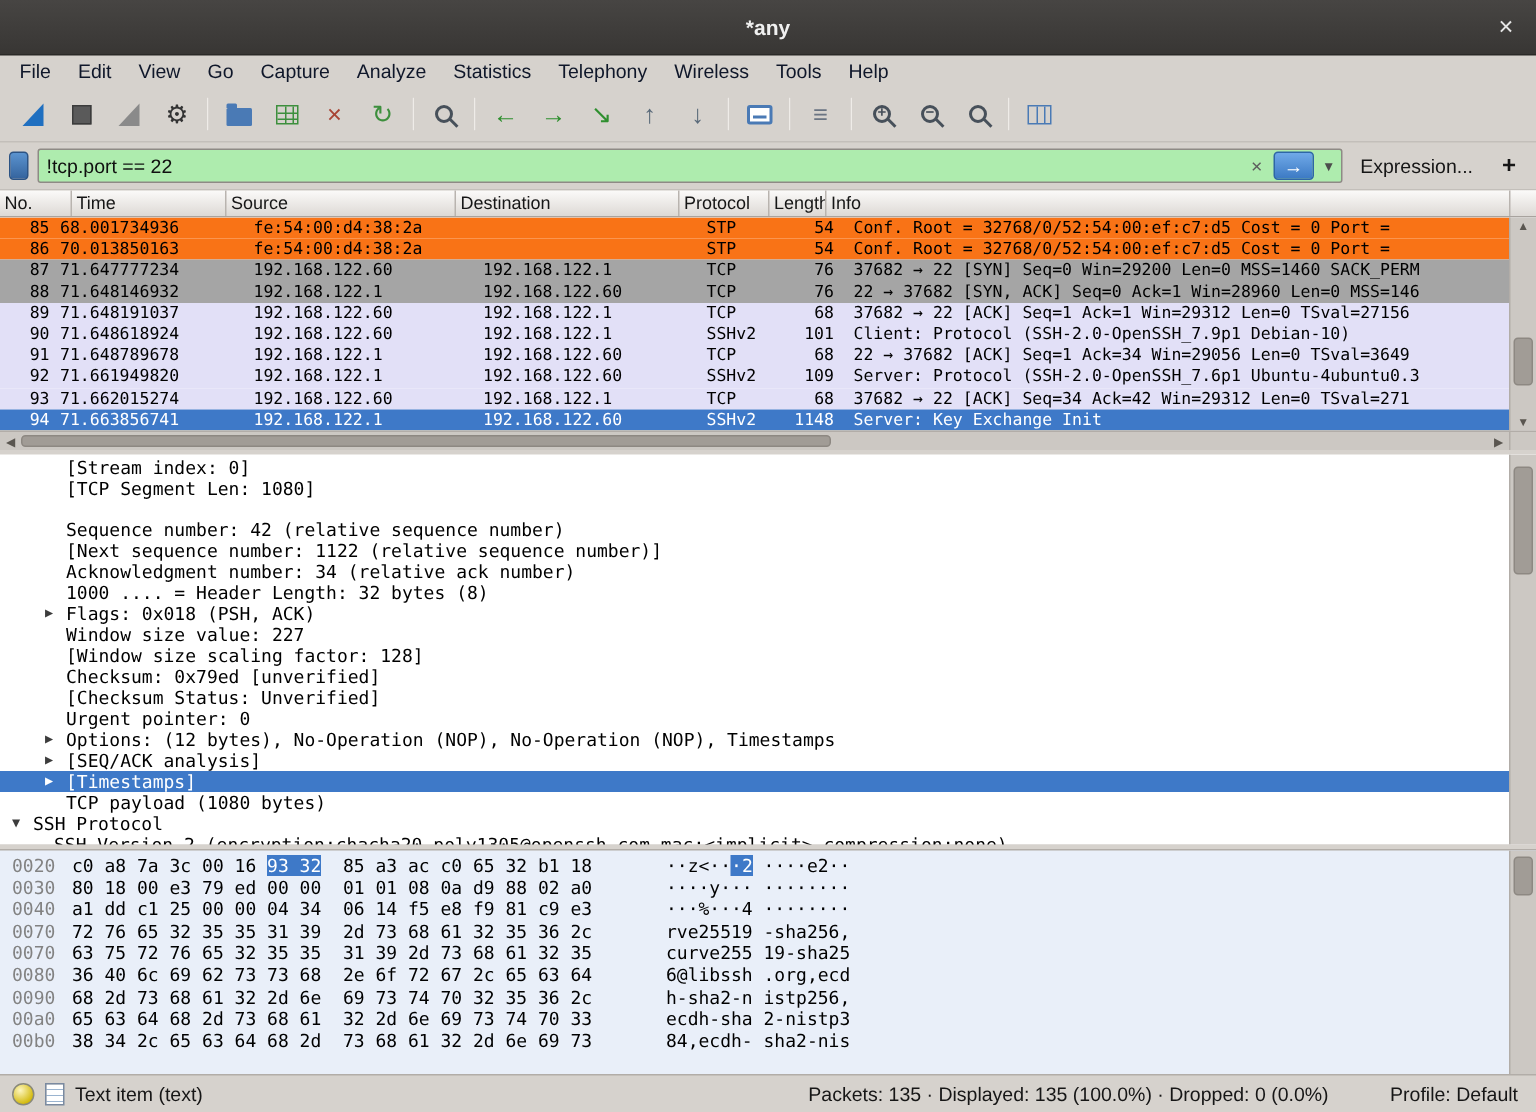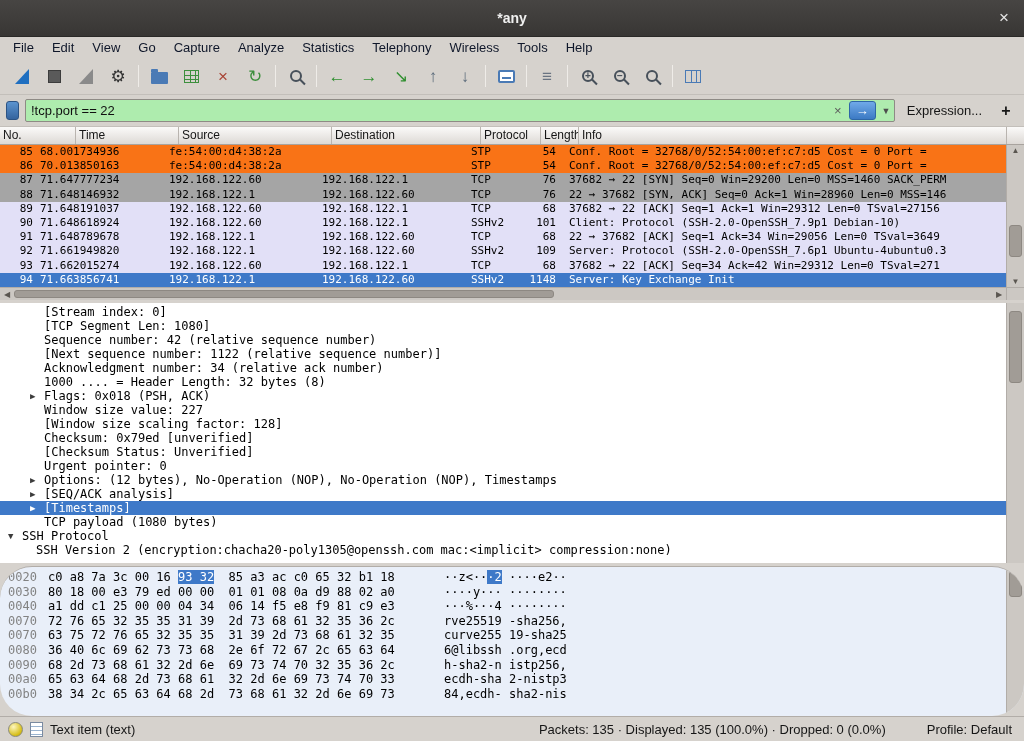--- a/index.html
+++ b/index.html
@@ -57,21 +57,21 @@
   .filter-apply { width:27px; height:19px; background:linear-gradient(#70a9e8,#3c7ac4); border:1px solid #2e66a6;
                   border-radius:3px; color:#fff; font-size:13px; line-height:17px; text-align:center; margin:0 2px; }
   .filter-dd { width:16px; color:#4d4d4d; font-size:9px; text-align:center; }
   .expression { font-size:13px; color:#161616; padding:0 6px; white-space:nowrap; }
   .filter-add { font-size:16px; color:#161616; width:24px; text-align:center; font-weight:bold; }
 
   
   .pheader { flex:0 0 18px; display:flex; background:linear-gradient(#fbfaf9,#ddd9d5); border-bottom:1px solid #a8a39e;
              font-size:12px; color:#161616; }
   .pheader .col { border-right:1px solid #b9b4af; padding:1px 0 0 3px; overflow:hidden; white-space:nowrap; }
-  .pheader .col:nth-child(1){ width:76px; }
+  .pheader .col:nth-child(1){ width:48px; }
   .pheader .col:nth-child(2){ width:103px; }
   .pheader .col:nth-child(3){ width:153px; }
   .pheader .col:nth-child(4){ width:149px; }
   .pheader .col:nth-child(5){ width:60px; }
   .pheader .col:nth-child(6){ width:38px; }
   .pheader .col:nth-child(7){ flex:1; border-right:none; }
   .pheader .hstub { width:18px; background:linear-gradient(#fbfaf9,#ddd9d5); border-left:1px solid #b9b4af; }
 
   
   .plist { flex:0 0 142px; display:flex; background:#fff; }
@@ -102,21 +102,21 @@
 
   
   .details { flex:0 0 260px; background:#fff; display:flex; overflow:hidden;justify-content:space-between; }
   .dlines { width:1006px; font-family:"DejaVu Sans Mono",monospace; font-size:12px; overflow:hidden; padding-top:2px; }
   .dline { height:14px; line-height:14px; white-space:nowrap; position:relative; color:#000; }
   .dline.selected { background:#3e79c8; color:#fff; }
   .dline .arrow { position:absolute; top:2px; font-size:9px; color:#3c3c3c; line-height:10px; }
   .dline.selected .arrow { color:#fff; }
 
   
-  .hexpane { flex:0 0 150px; background:#e9eff9; display:flex; border-top:1px solid #b2ada8; overflow:hidden;border-radius:32px; }
+  .hexpane { flex:0 0 150px; background:#e9eff9; display:flex; border-top:1px solid #b2ada8; overflow:hidden; }
   .hexrows { width:1006px; font-family:"DejaVu Sans Mono",monospace; font-size:12px; padding-top:3px; overflow:hidden; }
   .hexrow { height:14.6px; line-height:14.6px; white-space:pre; }
   .hx-off { display:inline-block; width:48px; padding-left:8px; color:#828282; }
   .hx-hex { display:inline-block; width:396px; color:#000; }
   .hx-asc { color:#000; }
   .hl { background:#3e79c8; color:#fff; }
 
   
   .statusbar { flex:0 0 26px; display:flex; align-items:center; padding:0 8px; gap:7px;
                border-top:1px solid #b2ada8; font-size:13px; color:#161616; }
@@ -350,21 +350,21 @@
     <span class="harrow" style="margin-left:auto">▶</span>
     <div class="hcorner" style="margin-left:0"></div>
   </div>
 
   <div class="split"></div>
 
   <div class="details">
     <div class="dlines" id="dlines">
         <div class="dline" style="padding-left: 44px;"><span>[Stream index: 0]</span></div>
         <div class="dline" style="padding-left: 44px;"><span>[TCP Segment Len: 1080]</span></div>
-        <div class="dline" style="padding-left: 44px;"><span>Sequence number: 42    (relative sequence number)</span></div>
+        <div class="dline" style="padding-left: 44px; margin-top: 13px;"><span>Sequence number: 42    (relative sequence number)</span></div>
         <div class="dline" style="padding-left: 44px;"><span>[Next sequence number: 1122    (relative sequence number)]</span></div>
         <div class="dline" style="padding-left: 44px;"><span>Acknowledgment number: 34    (relative ack number)</span></div>
         <div class="dline" style="padding-left: 44px;"><span>1000 .... = Header Length: 32 bytes (8)</span></div>
         <div class="dline" style="padding-left: 44px;"><span class="arrow" style="left: 30px;">▶</span><span>Flags: 0x018 (PSH, ACK)</span></div>
         <div class="dline" style="padding-left: 44px;"><span>Window size value: 227</span></div>
         <div class="dline" style="padding-left: 44px;"><span>[Window size scaling factor: 128]</span></div>
         <div class="dline" style="padding-left: 44px;"><span>Checksum: 0x79ed [unverified]</span></div>
         <div class="dline" style="padding-left: 44px;"><span>[Checksum Status: Unverified]</span></div>
         <div class="dline" style="padding-left: 44px;"><span>Urgent pointer: 0</span></div>
         <div class="dline" style="padding-left: 44px;"><span class="arrow" style="left: 30px;">▶</span><span>Options: (12 bytes), No-Operation (NOP), No-Operation (NOP), Timestamps</span></div>

